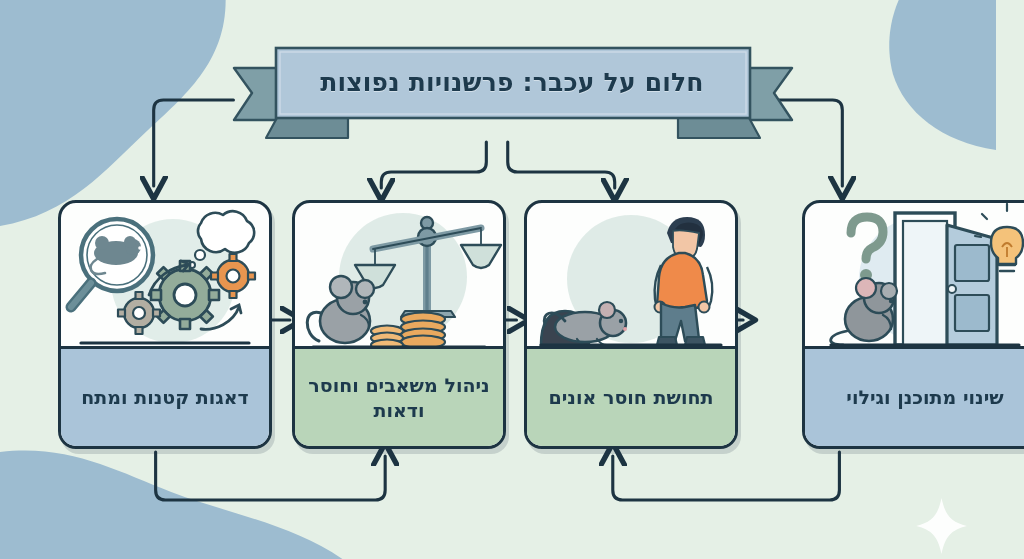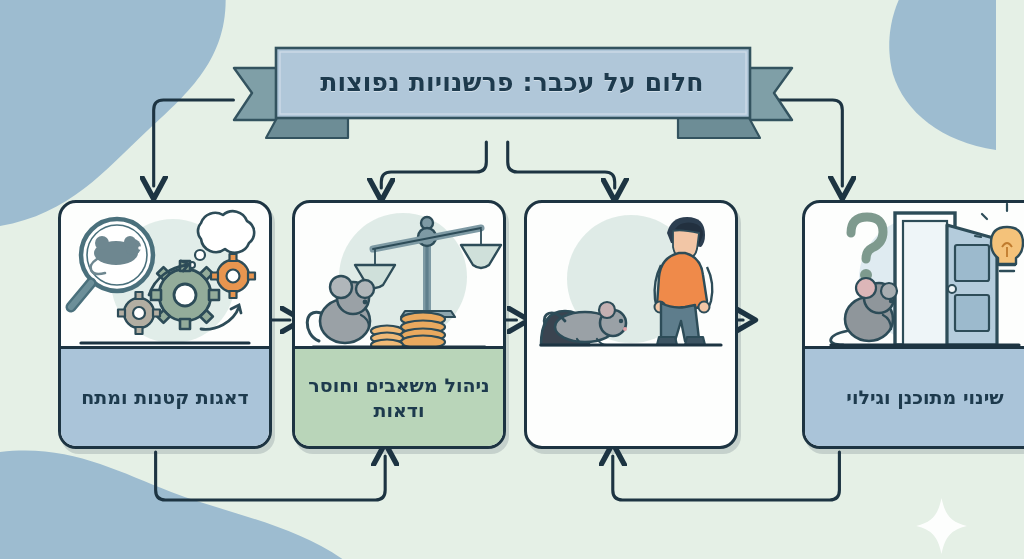--- a/index.html
+++ b/index.html
@@ -260,20 +260,23 @@
           <circle cx="86" cy="120" r="13" fill="#9aa1a6" stroke="#2d4c58" stroke-width="2.6"></circle>
           <circle cx="80" cy="107" r="8" fill="#c4b0b2" stroke="#2d4c58" stroke-width="2.2"></circle>
           <circle cx="94" cy="118" r="2.2" fill="#2d4c58"></circle>
           <circle cx="98" cy="126" r="2" fill="#e2a0a6"></circle>
           <path d="M38,118 C26,104 14,110 18,122" fill="none" stroke="#2d4c58" stroke-width="2.8" stroke-linecap="round"></path>
           <path d="M50,136 q4,6 10,6 M70,136 q4,6 10,6" fill="none" stroke="#2d4c58" stroke-width="2.2" stroke-linecap="round"></path>
         </g>
         <path d="M14,142 L194,142" stroke="#1d3442" stroke-width="3.2" stroke-linecap="round"></path>
       </svg>
     </div>
+    <div class="card-band" style="background:#b9d5b9">
+      <span class="label">תחושת חוסר אונים</span>
+    </div>
   </div>
 
   <div class="card" id="card-3">
     <div class="card-art">
       <svg viewBox="0 0 208 146">
         <circle cx="100" cy="76" r="62" fill="#dce9ef" opacity="0.9"></circle>
 
         <g>
           <rect x="74" y="10" width="60" height="132" fill="#ffffff" stroke="#2d4c58" stroke-width="3.4"></rect>
           <rect x="82" y="18" width="44" height="124" fill="#eef5f8" stroke="#2d4c58" stroke-width="2.2"></rect>

